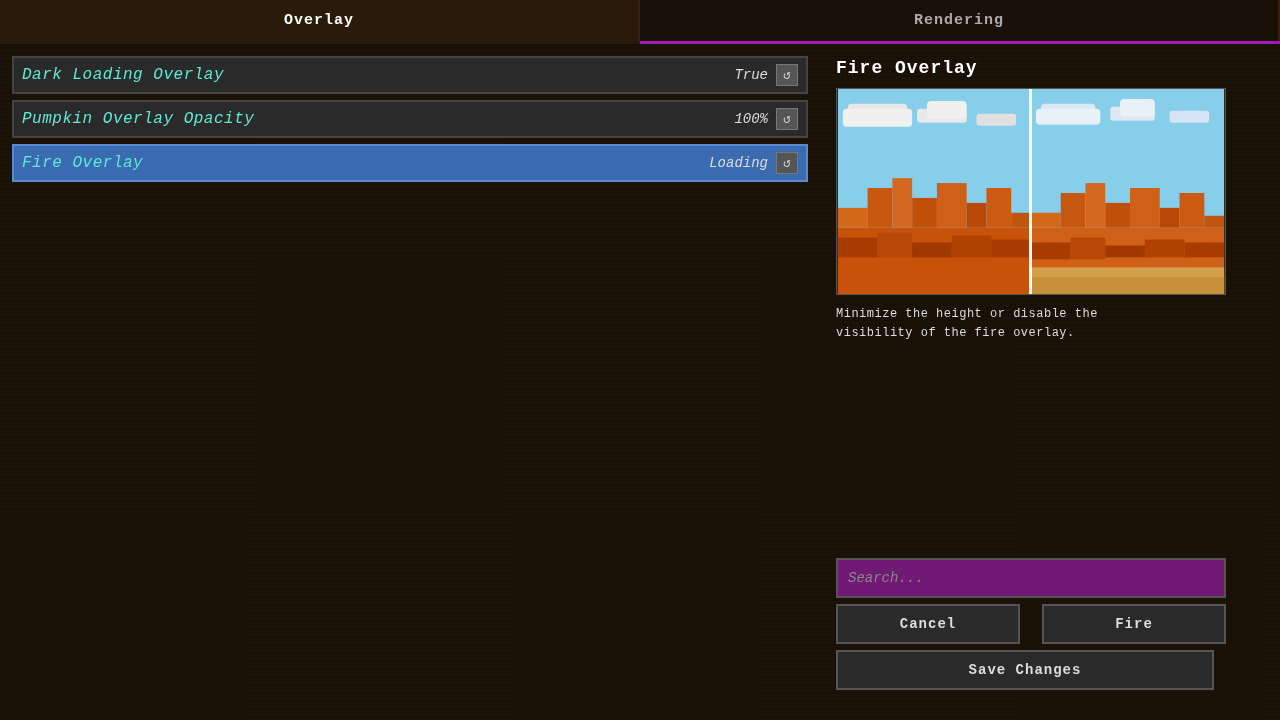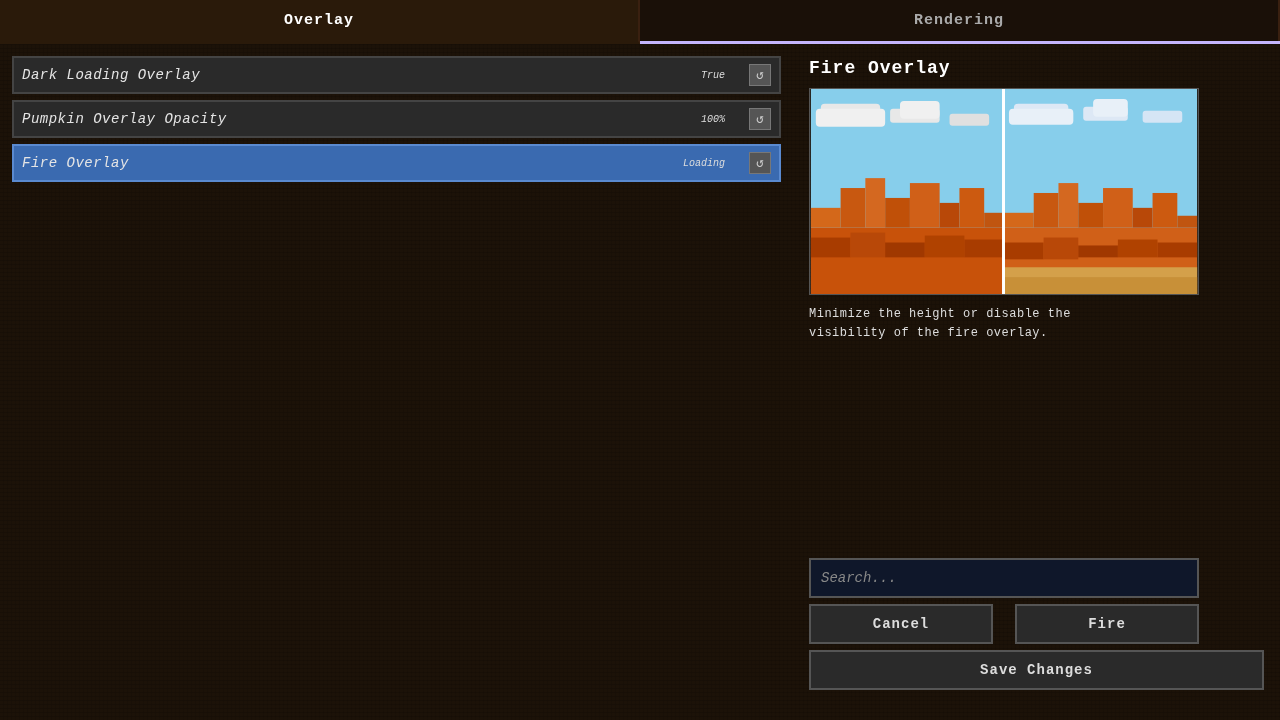--- a/index.html
+++ b/index.html
@@ -33,21 +33,21 @@
       height: 720px;
       display: flex;
       flex-direction: column;
     }
 
     
     .tab-bar {
       display: flex;
       height: 44px;
       background: #4d7c0f;
-      border-bottom: 3px solid #c4b5fd;
+      border-bottom: 3px solid #a21caf;
     }
 
     .tab {
       flex: 1;
       display: flex;
       align-items: center;
       justify-content: center;
       font-family: 'Courier New', Courier, monospace;
       font-size: 15px;
       font-weight: bold;
@@ -104,32 +104,32 @@
     }
 
     .setting-row.selected {
       background: #3a6ab0;
       border: 2px solid #5a8ad0;
     }
 
     .setting-label {
       flex: 1;
       font-family: 'Courier New', Courier, monospace;
+      font-size: 16px;
+      font-style: italic;
+      color: #5eead4;
+      letter-spacing: 0.5px;
+    }
+
+    .setting-value {
+      font-family: 'Courier New', Courier, monospace;
       font-size: 14px;
       font-style: italic;
-      color: #e5e5e5;
-      letter-spacing: 0.5px;
-    }
-
-    .setting-value {
-      font-family: 'Courier New', Courier, monospace;
-      font-size: 10px;
-      font-style: italic;
       color: #ddd;
-      margin-right: 24px;
+      margin-right: 8px;
     }
 
     .reset-btn {
       width: 22px;
       height: 22px;
       background: #555;
       border: 1px solid #777;
       display: flex;
       align-items: center;
       justify-content: center;
@@ -186,21 +186,21 @@
     .bottom-controls {
       display: flex;
       flex-direction: column;
       gap: 6px;
       padding-bottom: 16px;
     }
 
     .search-input {
       width: 390px;
       height: 40px;
-      background: #0f172a;
+      background: #701a75;
       border: 2px solid #555;
       color: #aaa;
       font-family: 'Courier New', Courier, monospace;
       font-size: 14px;
       font-style: italic;
       padding: 0 10px;
       outline: none;
     }
 
     .search-input::placeholder {
@@ -225,21 +225,21 @@
       font-weight: bold;
       letter-spacing: 1px;
       cursor: pointer;
       text-align: center;
       display: flex;
       align-items: center;
       justify-content: center;
     }
 
     .btn-save {
-      width: 455px;
+      width: 378px;
       height: 40px;
       background: #2a2a2a;
       border: 2px solid #555;
       color: #ddd;
       font-family: 'Courier New', Courier, monospace;
       font-size: 14px;
       font-weight: bold;
       letter-spacing: 1px;
       cursor: pointer;
       text-align: center;

